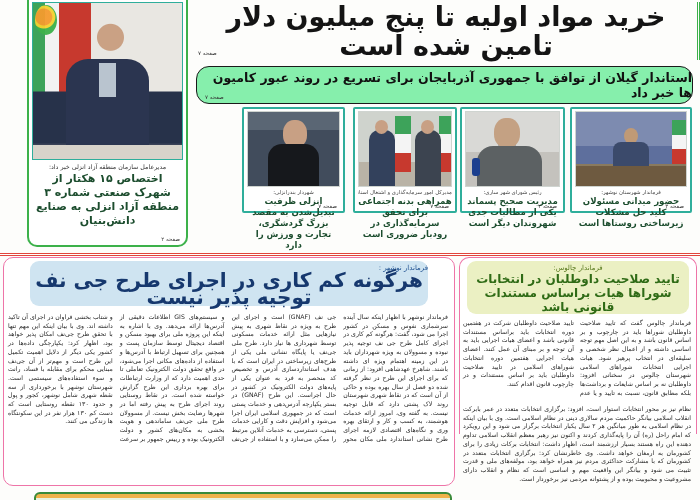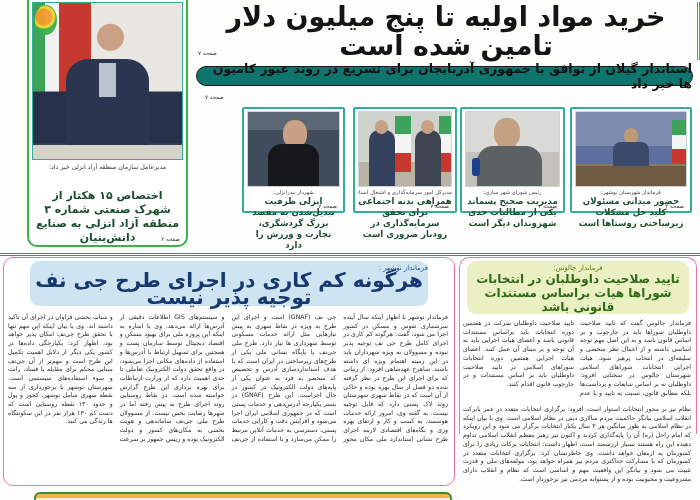--- a/index.html
+++ b/index.html
@@ -16,29 +16,29 @@
       linear-gradient(90deg, #3da35a 0 12px, #f2f2f2 12px 26px, #c7392e 26px 58px, #e9e7e2 58px),
       #e9e7e2; }
   .left-photo .suit { position:absolute; left:22%; top:56px; width:56%; height:100px;
     background:#2b3550; border-radius:22px 22px 0 0; }
   .left-photo .shirt { position:absolute; left:44%; top:60px; width:12%; height:34px; background:#b9c4cf; }
   .left-photo .desk { position:absolute; left:0; bottom:0; width:100%; height:14px; background:#d8d3ca; }
   .logo-dot { position:absolute; left:2px; top:2px; width:22px; height:30px; border-radius:50%;
     background:radial-gradient(circle at 40% 40%, #f49b2e 0 8px, #f4d12e 9px 11px, #3cb14a 12px); opacity:.95; }
   .left-caption { font-size:6.3px; color:#333; text-align:center; margin-top:3px; }
   .left-headline { font-size:11px; font-weight:bold; color:#1c4d2e; text-align:center;
-    line-height:14px; margin-top:19px; padding:0 2px; }
+    line-height:14px; margin-top:2px; padding:0 2px; }
   .pref { font-size:5.5px; color:#333; }
   .left-block .pref { position:absolute; right:6px; bottom:3px; }
   
   .main-headline { right:0; left:195px; top:2px; text-align:center; font-size:27px; font-weight:bold;
     color:#141414; line-height:29px; border-right:3px double #3cb14a; padding:0 8px; width:505px; }
   .main-pref { left:198px; top:50px; }
-  .sub-box { left:196px; top:66px; width:497px; height:20px; border:1.6px solid #1a1a1a;
-    border-radius:13px; background:#0f766e; display:flex; align-items:center; justify-content:center;
+  .sub-box { left:196px; top:66px; width:497px; height:38px; border:1.6px solid #1a1a1a;
+    border-radius:13px; background:#86efac; display:flex; align-items:center; justify-content:center;
     font-weight:bold; font-size:12.5px; color:#111; }
   .sub-pref { left:205px; top:94px; }
   
   .pbox { top:107px; height:106px; border:2px solid #2fae9b; background:#fff; border-radius:2px;
     padding:2px 3px; }
   .pbox .photo { width:100%; height:76px; border:1px solid #cfd4d0; overflow:hidden; position:relative; }
   .pbox .pcaption { font-size:5.4px; color:#444; text-align:center; margin-top:2px;
     white-space:nowrap; overflow:hidden; }
   .pbox .pheadline { font-size:8.6px; font-weight:bold; color:#1c4d2e; text-align:center;
     line-height:11px; margin-top:1px; }

